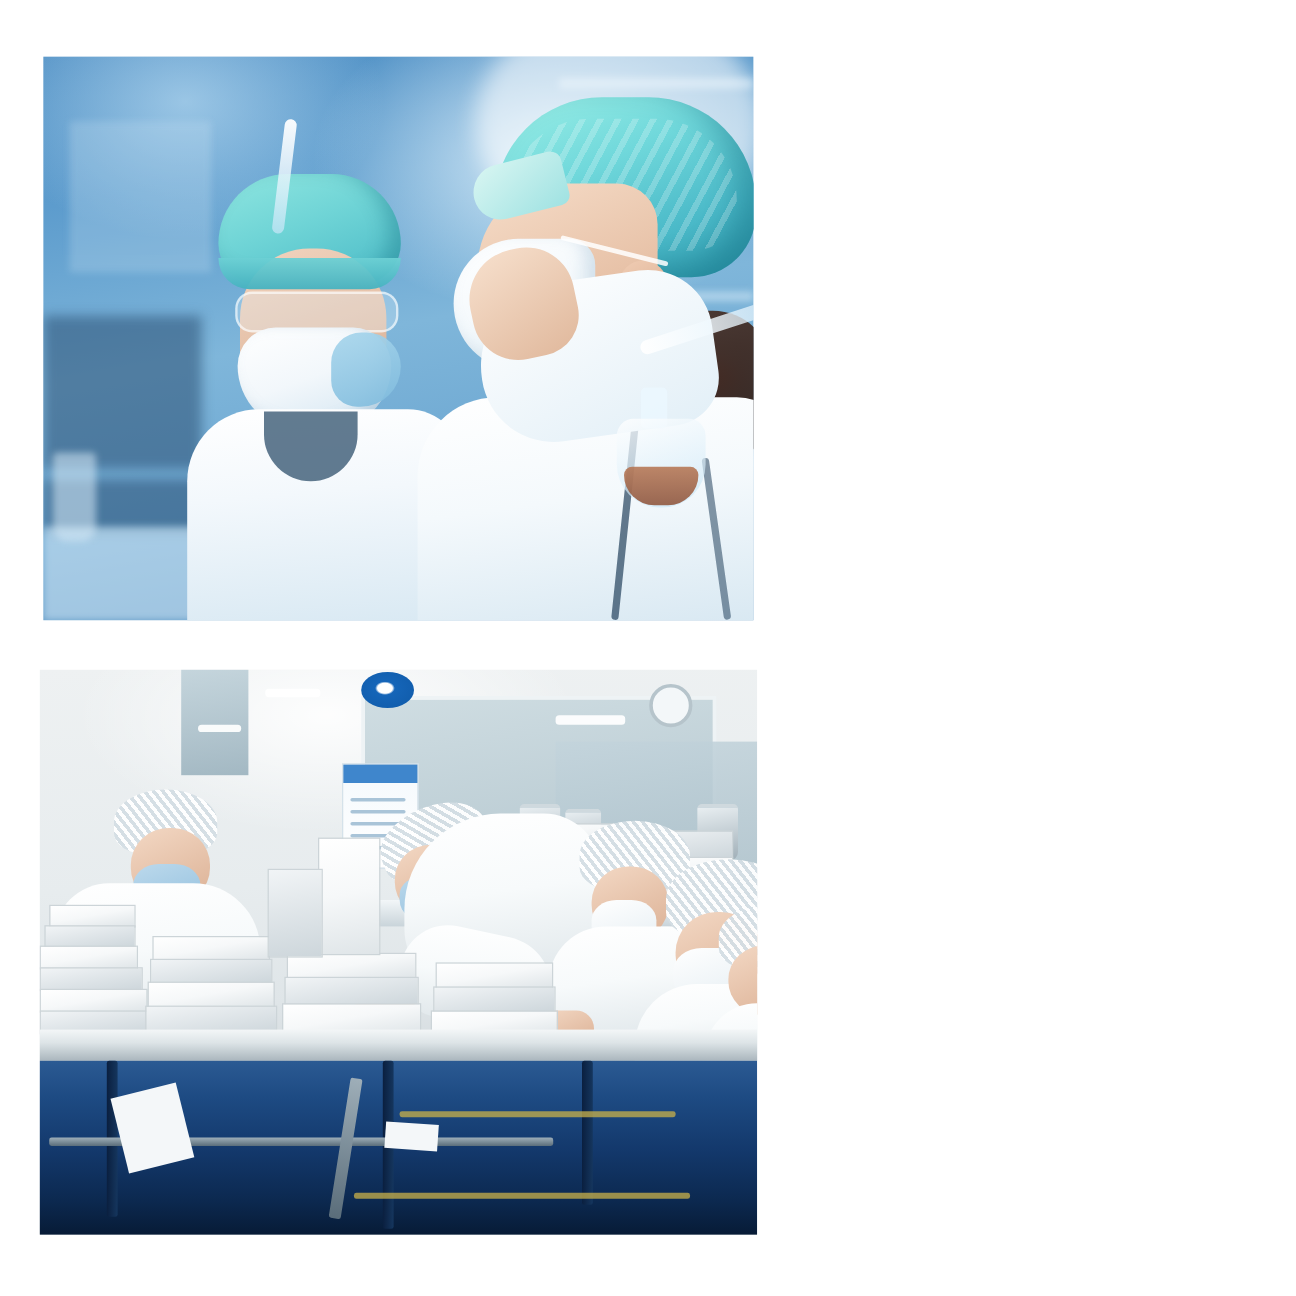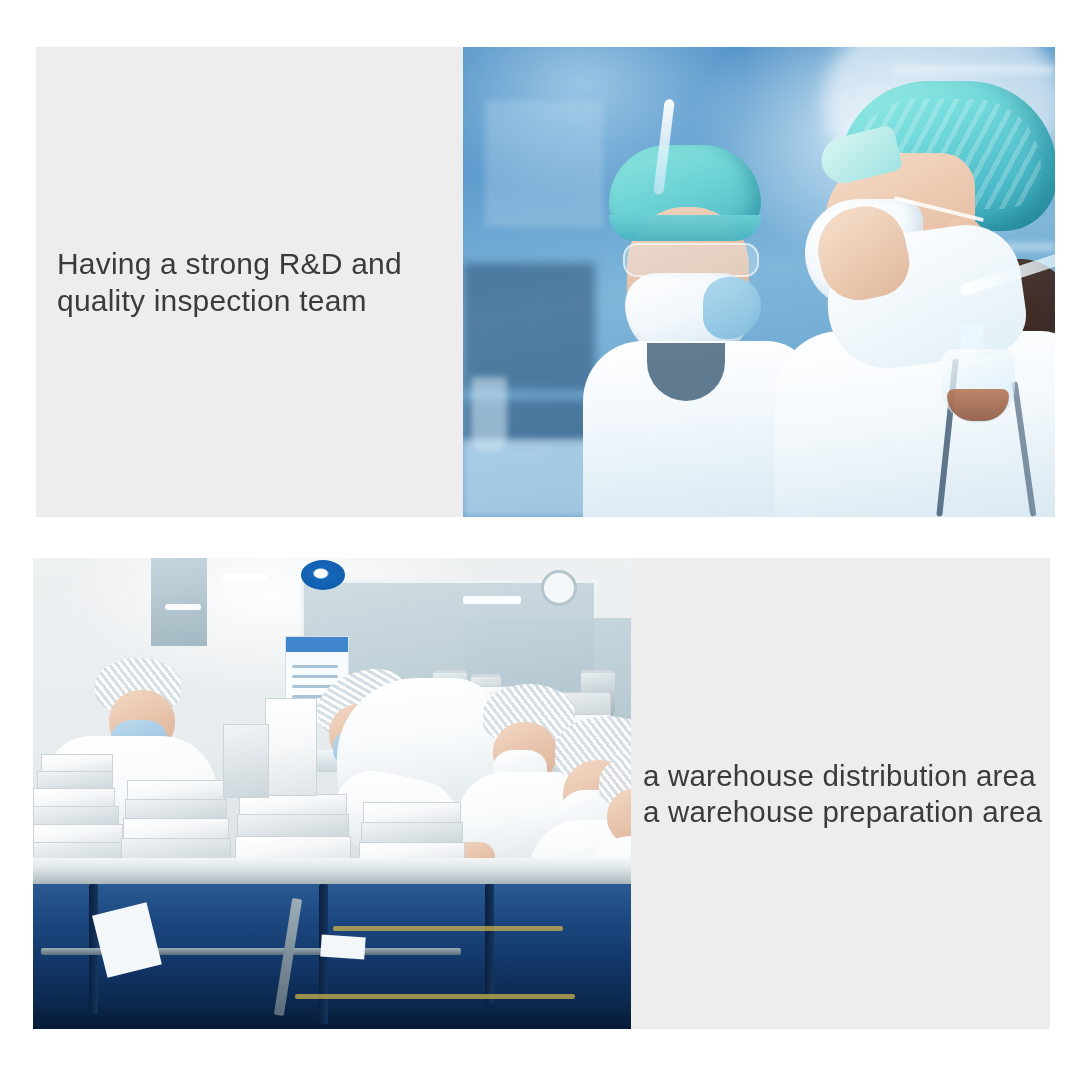--- a/index.html
+++ b/index.html
@@ -265,24 +265,20 @@
   .yellowline{position:absolute;background:#c9b24a;opacity:.75;border-radius:2px;}
   .paper{position:absolute;background:#f4f7f9;transform:rotate(-14deg);}
 </style>
 </head>
 <body>
 
 <div class="stage">
 
   <div class="panel panel-top">
 
-    <div class="caption-pane top">
-      <div class="caption">Having a strong R&amp;D and
-quality inspection team</div>
-    </div>
 
     <div class="photo photo-top">
       <div class="lab-bg"></div>
 
       <div class="lab-shelf" style="left:430px;top:18px;width:162px;height:9px;"></div>
       <div class="lab-shelf" style="left:448px;top:104px;width:144px;height:8px;"></div>
       <div class="lab-shelf" style="left:452px;top:196px;width:140px;height:8px;"></div>
       <div class="lab-dark" style="left:0;top:216px;width:132px;height:128px;"></div>
       <div class="lab-dark" style="left:0;top:352px;width:300px;height:44px;"></div>
       <div class="lab-shelf" style="left:0;top:392px;width:330px;height:78px;"></div>
@@ -431,19 +427,15 @@
       <div class="leg" style="left:286px;top:326px;width:9px;height:140px;"></div>
       <div class="leg" style="left:452px;top:326px;width:9px;height:120px;"></div>
       <div class="rail" style="left:8px;top:390px;width:420px;height:7px;"></div>
       <div class="rail" style="left:250px;top:340px;width:10px;height:118px;transform:rotate(9deg);"></div>
       <div class="yellowline" style="left:300px;top:368px;width:230px;height:5px;"></div>
       <div class="yellowline" style="left:262px;top:436px;width:280px;height:5px;"></div>
       <div class="paper" style="left:66px;top:350px;width:56px;height:64px;"></div>
       <div class="paper" style="left:288px;top:378px;width:44px;height:22px;transform:rotate(4deg);"></div>
     </div>
 
-    <div class="caption-pane bottom">
-      <div class="caption bottom-cap">a warehouse distribution area
-a warehouse preparation area</div>
-    </div>
   </div>
 
 </div>
 
 </body></html>

